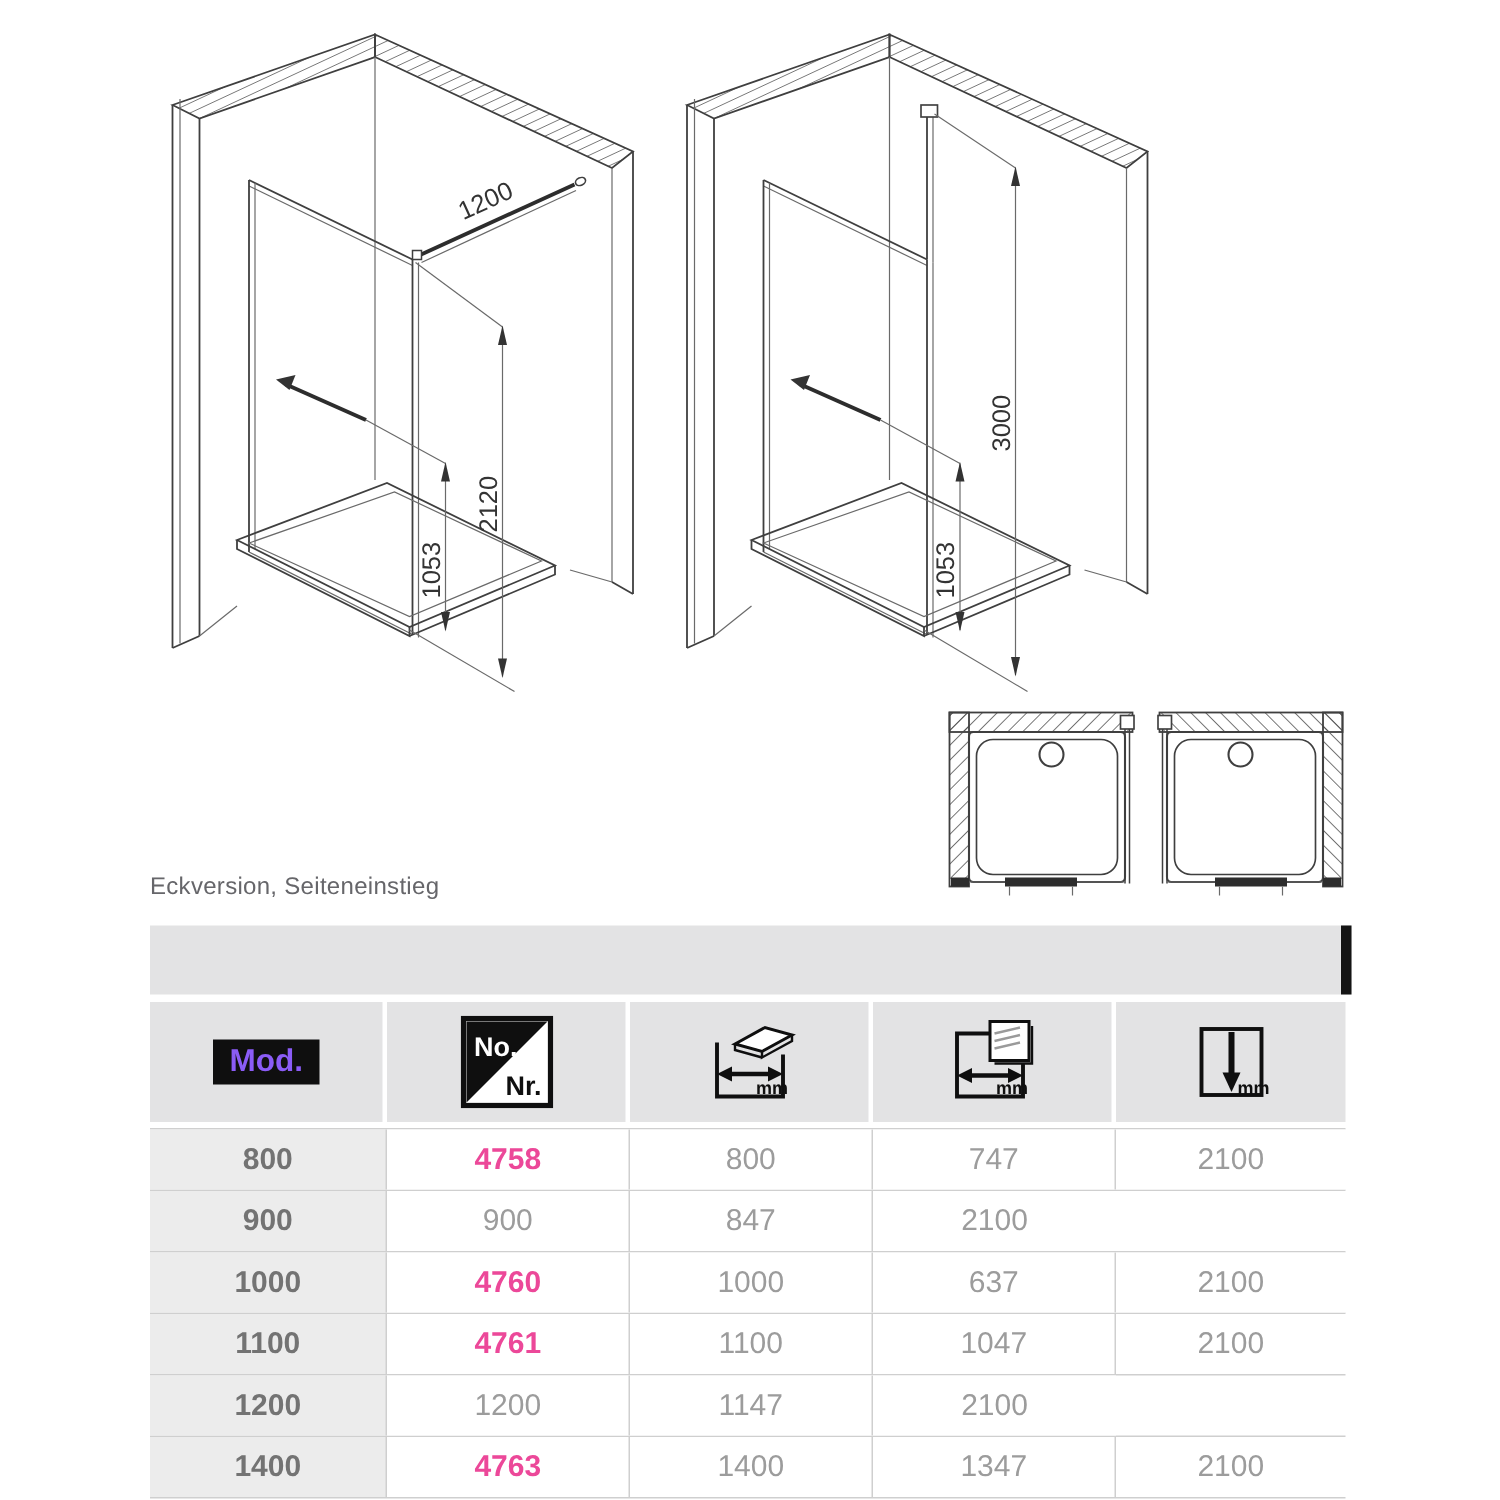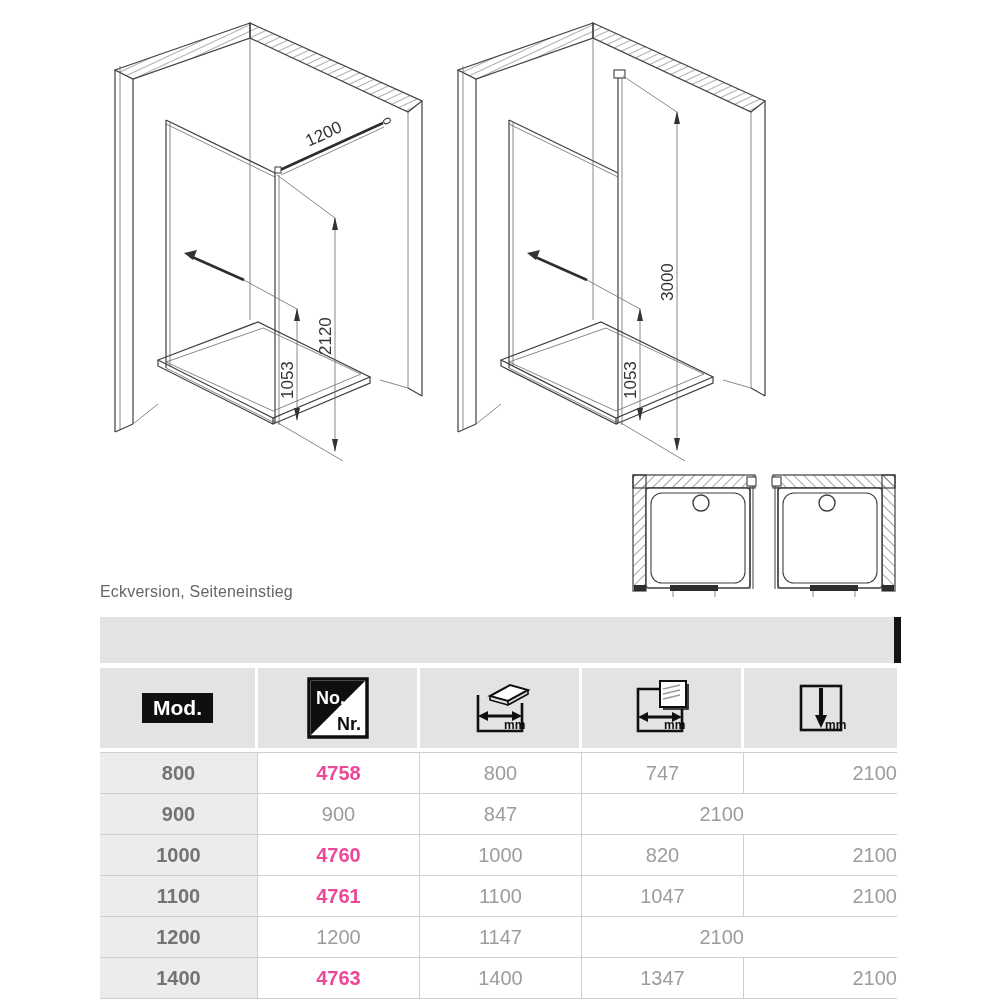--- a/index.html
+++ b/index.html
@@ -14,26 +14,26 @@
 
   .heading{position:absolute;left:100px;top:583px;font-size:16px;color:#66666a;letter-spacing:.2px;}
 
   .top-band{position:absolute;left:100px;top:617px;width:801px;height:46px;background:#e3e3e4;}
   .band-cap{position:absolute;right:0;top:0;width:7px;height:46px;background:#141414;}
 
   .tbl-header{position:absolute;left:100px;top:668px;width:797px;height:80px;display:grid;
               grid-template-columns:158px 162px 162px 162px 153px;}
   .tbl-header .hcell{background:#e3e3e4;border-right:3px solid #fff;display:flex;align-items:center;justify-content:center;}
   .tbl-header .hcell:last-child{border-right:none;}
-  .mod-badge{background:#0f0f0f;color:#ffffff;font-weight:bold;font-size:21px;padding:3px 11px;}
+  .mod-badge{background:#0f0f0f;color:#8b5cf6;font-weight:bold;font-size:21px;padding:3px 11px;}
 
   .tbl-body{position:absolute;left:100px;top:752px;width:797px;border-top:1px solid #cfcfcf;}
   .trow{display:grid;grid-template-columns:158px 162px 162px 162px 153px;height:40px;border-bottom:1px solid #cfcfcf;}
   .tcell{border-right:1px solid #cfcfcf;text-align:center;line-height:40px;font-size:20px;background:#fff;}
-  .tcell:last-child{border-right:none;text-align:right;}
+  .tcell:last-child{border-right:none;}
   .c-mod{background:#ececec;font-weight:bold;color:#737373;}
   .c-nr{font-weight:bold;color:#ec4899;}
   .c-val{color:#9c9c9c;}
 </style>
 </head>
 <body>
 
 <div id="canvas">
 
   <svg width="0" height="0" style="position:absolute">
@@ -251,21 +251,21 @@
       <div class="tcell c-mod">900</div>
       <div class="tcell c-val">900</div>
       <div class="tcell c-val">847</div>
       <div class="tcell c-val">2100</div>
     </div>
 
     <div class="trow">
       <div class="tcell c-mod">1000</div>
       <div class="tcell c-nr">4760</div>
       <div class="tcell c-val">1000</div>
-      <div class="tcell c-val">820</div>
+      <div class="tcell c-val">637</div>
       <div class="tcell c-val">2100</div>
     </div>
 
     <div class="trow">
       <div class="tcell c-mod">1100</div>
       <div class="tcell c-nr">4761</div>
       <div class="tcell c-val">1100</div>
       <div class="tcell c-val">1047</div>
       <div class="tcell c-val">2100</div>
     </div>

